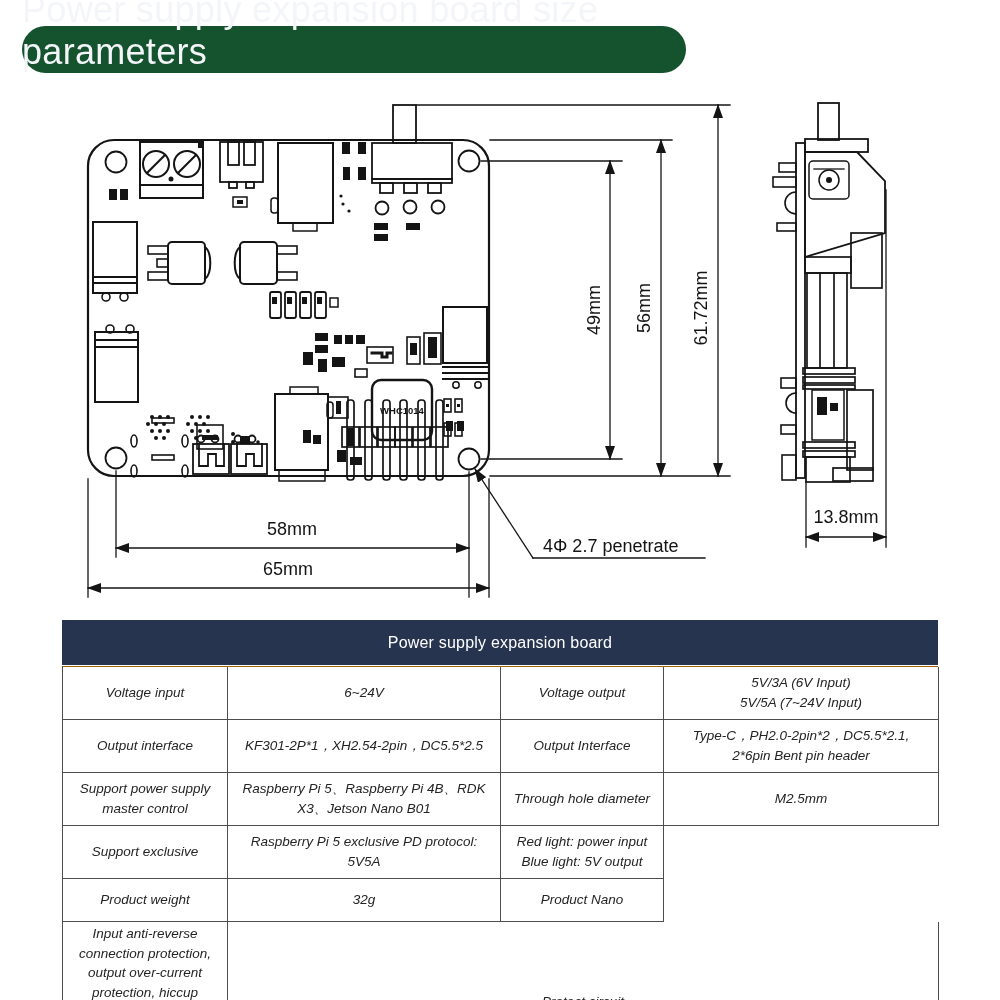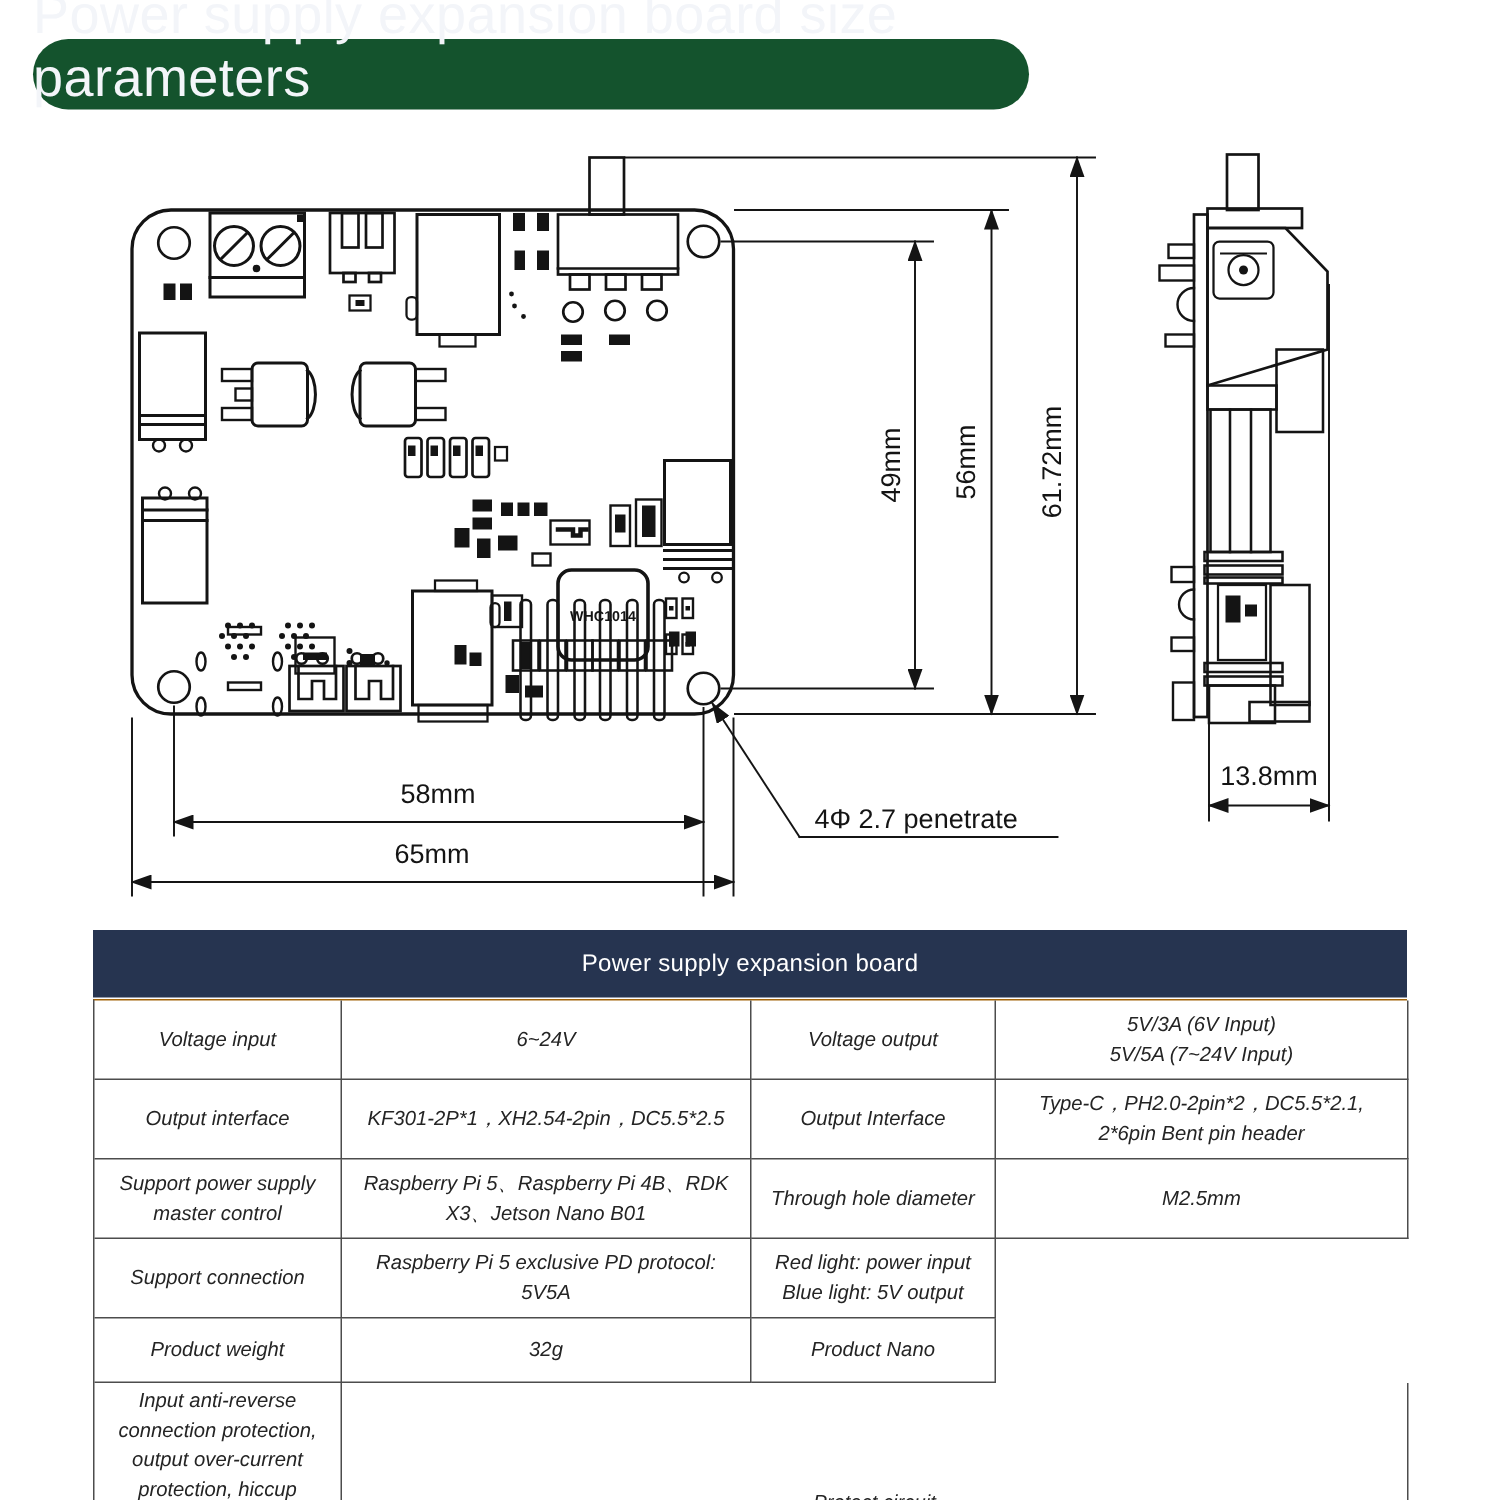--- a/index.html
+++ b/index.html
@@ -401,21 +401,21 @@
 
       <div class="spec-row">
         <div class="cell r-tall">Support power supply master control</div>
         <div class="cell r-tall">Raspberry Pi 5、Raspberry Pi 4B、RDK
 X3、Jetson Nano B01</div>
         <div class="cell r-tall">Through hole diameter</div>
         <div class="cell r-tall">M2.5mm</div>
       </div>
 
       <div class="spec-row">
-        <div class="cell r-tall">Support connection</div>
+        <div class="cell r-tall">Support exclusive</div>
         <div class="cell r-tall">Raspberry Pi 5 exclusive PD protocol:
 5V5A</div>
         <div class="cell r-tall">Red light: power input
 Blue light: 5V output</div>
       </div>
 
       <div class="spec-row">
         <div class="cell r-mid">Product weight</div>
         <div class="cell r-mid">32g</div>
         <div class="cell r-mid">Product Nano</div>

